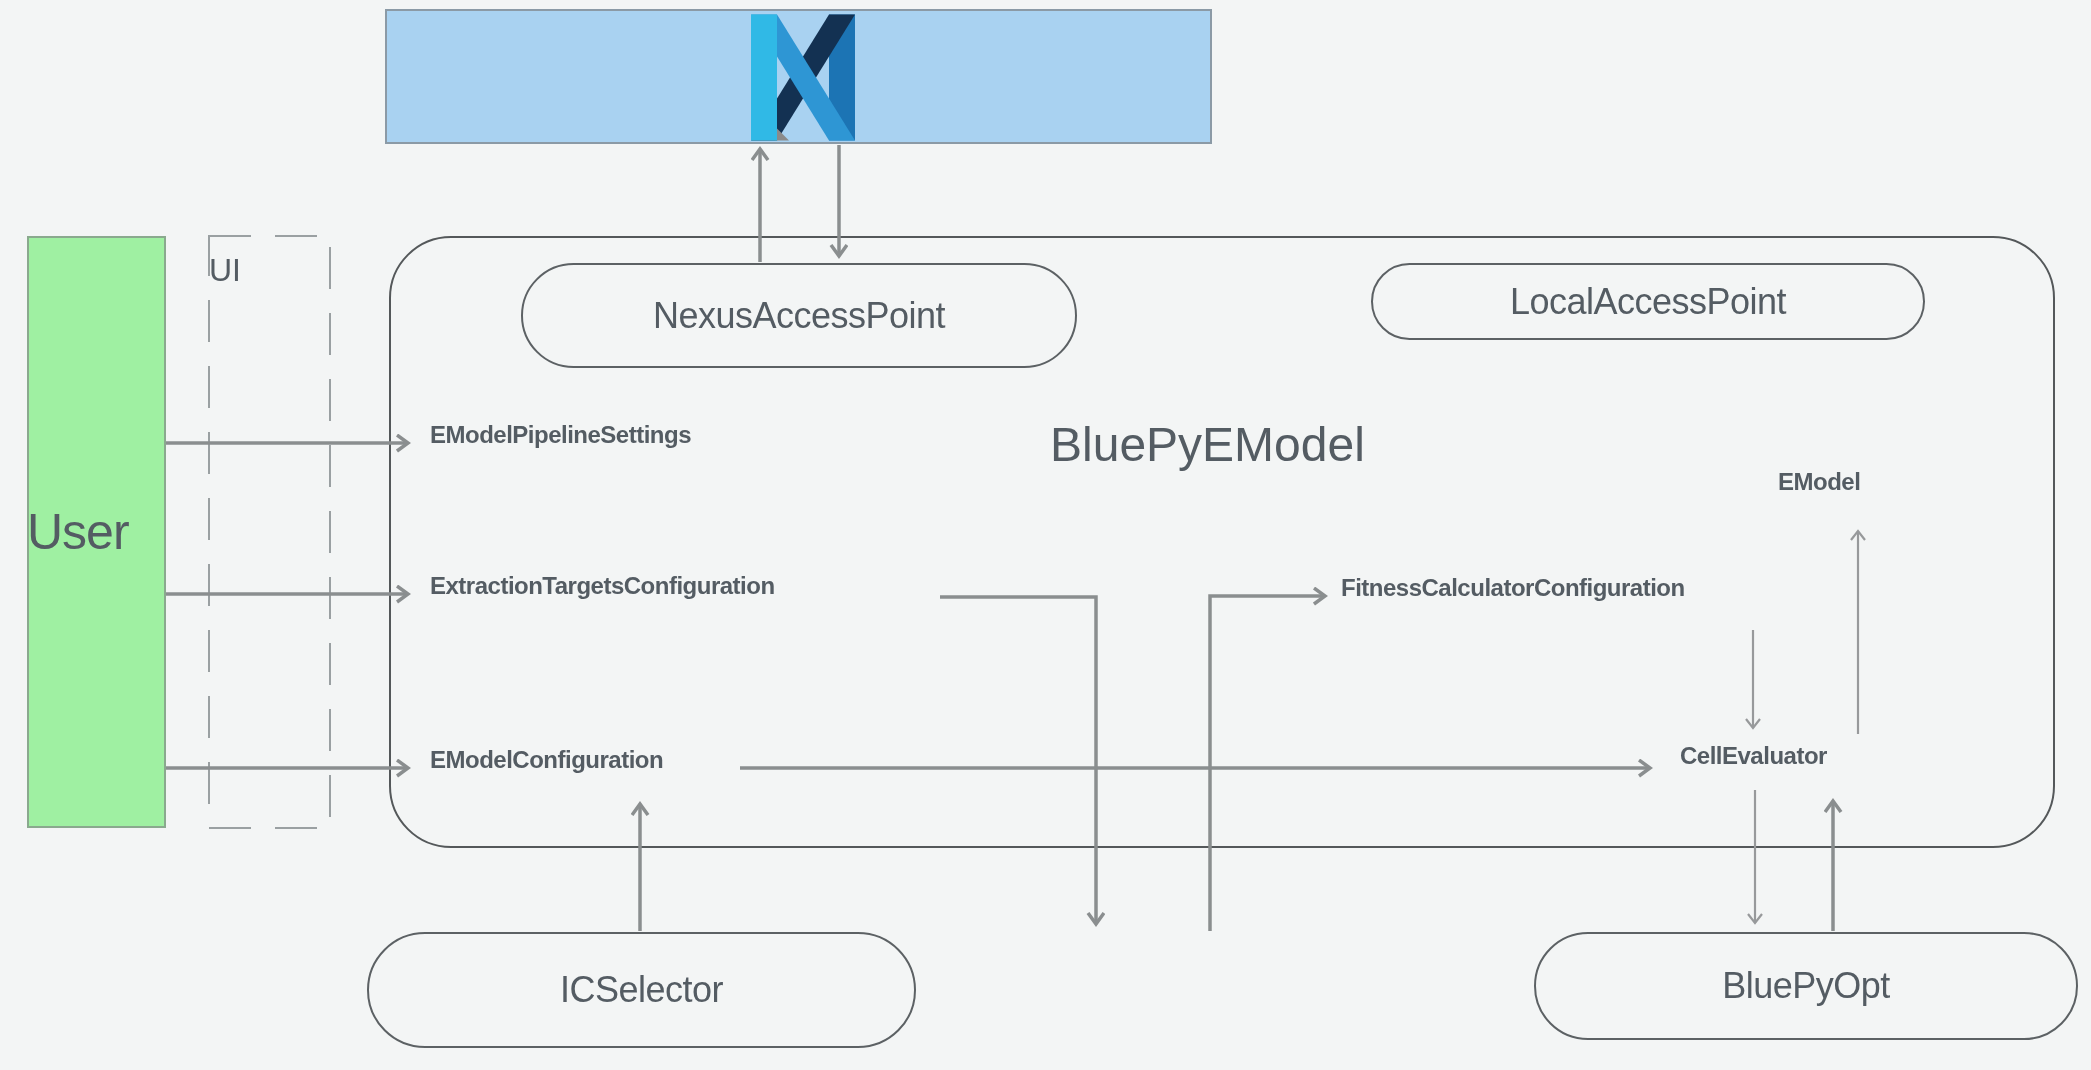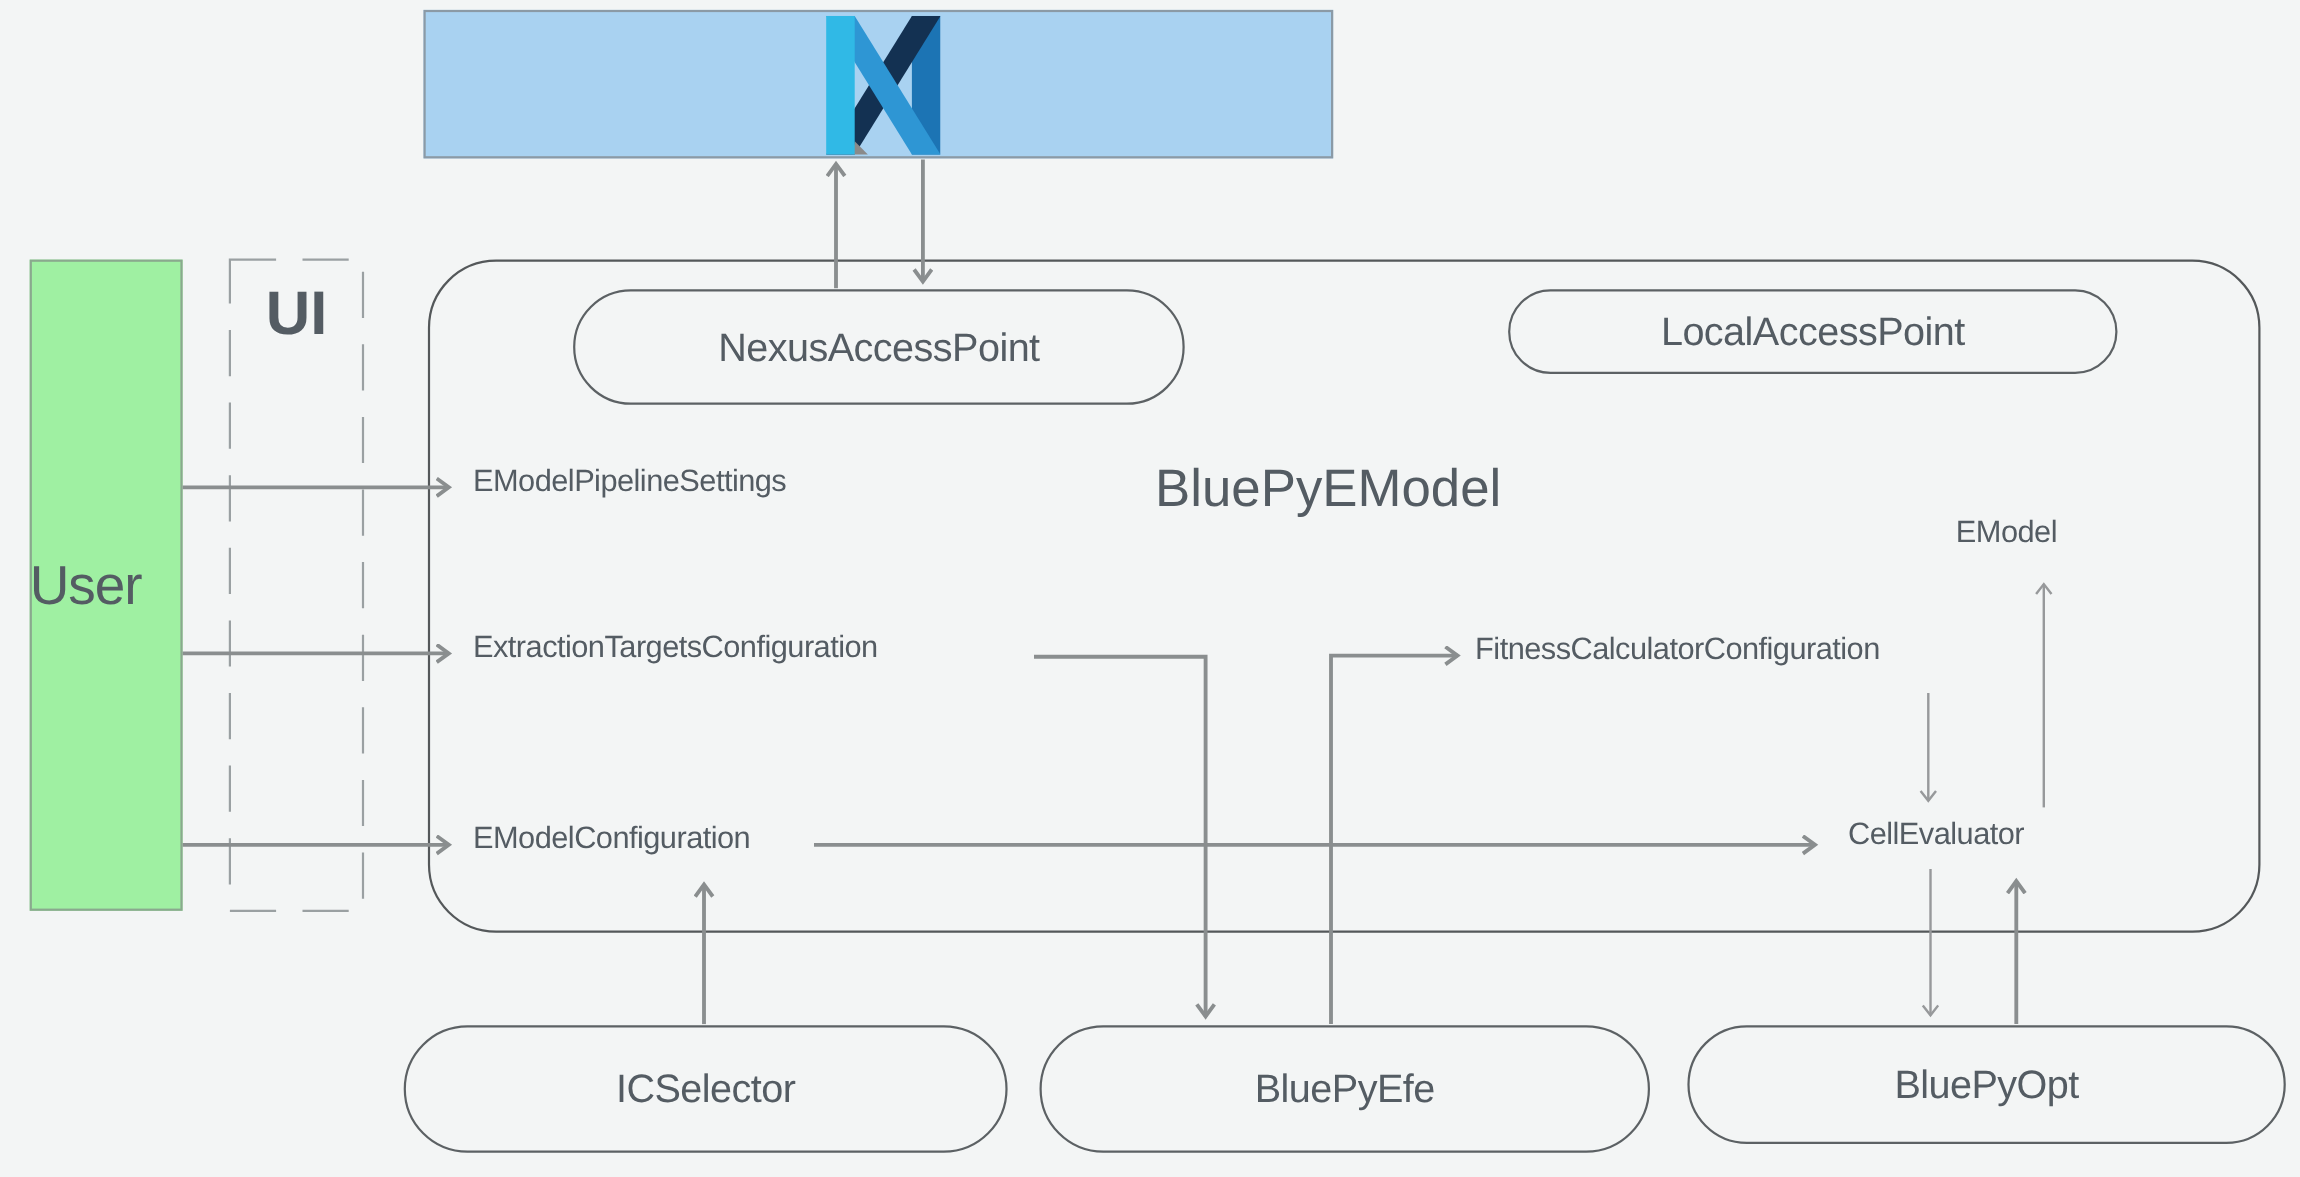--- a/index.html
+++ b/index.html
@@ -18,42 +18,42 @@
   }
   #nexus-logo{left:751px;top:14px;width:104px;height:127px;}
   
   #user-box{
     left:27px;top:236px;width:139px;height:592px;box-sizing:border-box;
     background:var(--c-user_fill,#9ff0a2);
     border:2px solid var(--c-user_border,#8aa98e);
   }
   #user-label{left:27px;top:503px;width:139px;
     font-size:50px;font-weight:300;letter-spacing:-1px;}
-  #ui-label{left:209px;top:252px;width:121px;text-align:center;
-    font-size:56px;font-weight:700;}
+  #ui-label{left:209px;top:252px;width:121px;text-align:left;
+    font-size:32px;font-weight:400;}
   
   #bluepyemodel-container{
     left:389px;top:236px;width:1666px;height:612px;box-sizing:border-box;
     border:2px solid var(--c-container_border,#54585a);
     border-radius:62px;background:transparent;
   }
   
   .pill{
     box-sizing:border-box;display:flex;align-items:center;justify-content:center;
     border:2px solid var(--c-pill_border,#5c6164);
     background:var(--c-background,#f3f5f5);
     font-size:36px;font-weight:300;letter-spacing:-0.5px;
   }
   #pill-nexus-access{left:521px;top:263px;width:556px;height:105px;border-radius:53px;}
   #pill-local-access{left:1371px;top:263px;width:554px;height:77px;border-radius:53px;}
   #pill-icselector{left:367px;top:932px;width:549px;height:116px;border-radius:58px;}
   #pill-bluepyefe{left:945px;top:932px;width:555px;height:116px;border-radius:58px;}
   #pill-bluepyopt{left:1534px;top:932px;width:544px;height:108px;border-radius:58px;}
   
-  .node-label{font-size:28px;font-weight:400;letter-spacing:-0.5px;white-space:nowrap;}
+  .node-label{font-size:24px;font-weight:700;letter-spacing:-0.5px;white-space:nowrap;}
   #title{left:1050px;top:417px;font-size:48px;font-weight:300;letter-spacing:0;
     color:var(--c-text,#545c63);white-space:nowrap;}
   #lbl-pipeline{left:430px;top:421px;}
   #lbl-extraction{left:430px;top:572px;}
   #lbl-emodelconf{left:430px;top:746px;}
   #lbl-fitness{left:1341px;top:574px;}
   #lbl-celleval{left:1680px;top:742px;}
   #lbl-emodel{left:1778px;top:468px;width:160px;text-align:left;}
   
   #overlay{left:0;top:0;width:2091px;height:1070px;pointer-events:none;}
@@ -95,23 +95,20 @@
   <div class="abs node-label" id="lbl-pipeline">EModelPipelineSettings</div>
   <div class="abs node-label" id="lbl-extraction">ExtractionTargetsConfiguration</div>
   <div class="abs node-label" id="lbl-emodelconf">EModelConfiguration</div>
   <div class="abs node-label" id="lbl-fitness">FitnessCalculatorConfiguration</div>
   <div class="abs node-label" id="lbl-celleval">CellEvaluator</div>
   <div class="abs node-label" id="lbl-emodel">EModel</div>
 
   <div class="abs pill" id="pill-icselector">
     <span>ICSelector</span>
   </div>
-  <div class="abs pill" id="pill-bluepyefe">
-    <span>BluePyEfe</span>
-  </div>
   <div class="abs pill" id="pill-bluepyopt">
     <span>BluePyOpt</span>
   </div>
 
   <svg class="abs" id="overlay" viewBox="0 0 2091 1070">
     <defs>
       <marker id="ah-thick" markerUnits="userSpaceOnUse" markerWidth="26" markerHeight="26" refX="12" refY="9" orient="auto">
         <path class="head-thick" d="M1,1 L12,9 L1,17"></path>
       </marker>
       <marker id="ah-thin" markerUnits="userSpaceOnUse" markerWidth="24" markerHeight="24" refX="10" refY="8" orient="auto">

